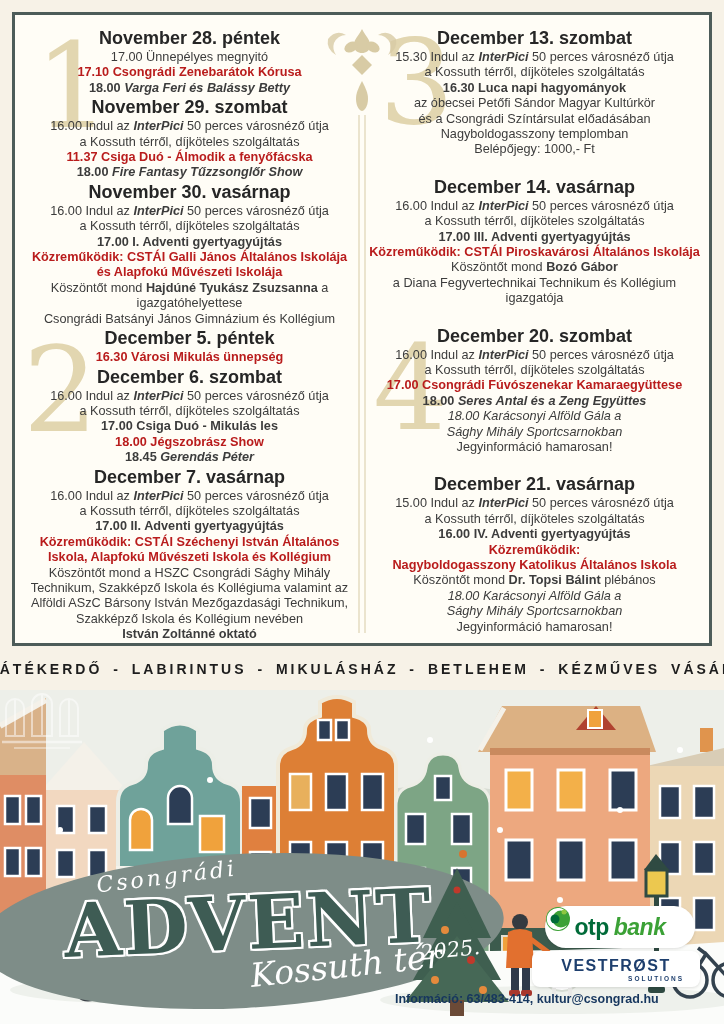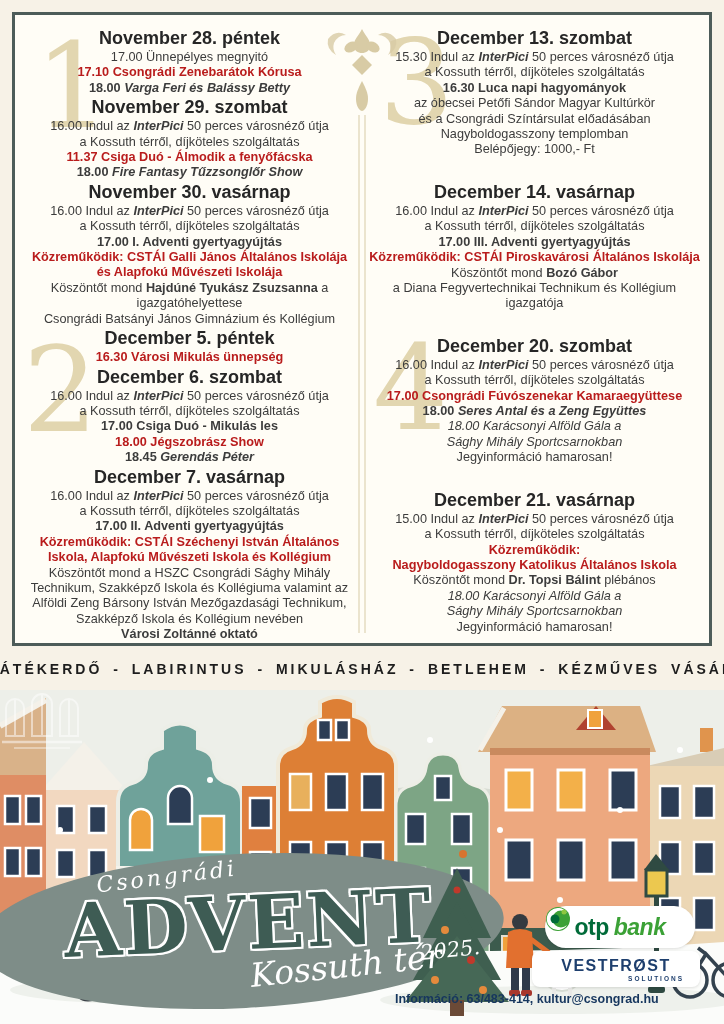--- a/index.html
+++ b/index.html
@@ -143,23 +143,23 @@
         </div>
         <div>
           <div class="bh">December 7. vasárnap</div>
           <div class="bl"><span class="s-n">16.00 Indul az </span><span class="s-bi">InterPici</span><span class="s-n"> 50 perces városnéző útja</span></div>
           <div class="bl"><span class="s-n">a Kossuth térről, díjköteles szolgáltatás</span></div>
           <div class="bl"><span class="s-b">17.00 II. Adventi gyertyagyújtás</span></div>
           <div class="bl"><span class="s-g">Közreműködik: CSTÁI Széchenyi István Általános</span></div>
           <div class="bl"><span class="s-g">Iskola, Alapfokú Művészeti Iskola és Kollégium</span></div>
           <div class="bl"><span class="s-n">Köszöntőt mond a HSZC Csongrádi Sághy Mihály</span></div>
           <div class="bl"><span class="s-n">Technikum, Szakképző Iskola és Kollégiuma valamint az</span></div>
-          <div class="bl"><span class="s-n">Alföldi Zeng Bársony István Mezőgazdasági Technikum,</span></div>
+          <div class="bl"><span class="s-n">Alföldi ASzC Bársony István Mezőgazdasági Technikum,</span></div>
           <div class="bl"><span class="s-n">Szakképző Iskola és Kollégium nevében</span></div>
-          <div class="bl"><span class="s-b">Városi Zoltánné oktató</span></div>
+          <div class="bl"><span class="s-b">István Zoltánné oktató</span></div>
         </div>
       </div>
     <div class="col">
         <div>
           <div class="bh">December 13. szombat</div>
           <div class="bl"><span class="s-n">15.30 Indul az </span><span class="s-bi">InterPici</span><span class="s-n"> 50 perces városnéző útja</span></div>
           <div class="bl"><span class="s-n">a Kossuth térről, díjköteles szolgáltatás</span></div>
           <div class="bl"><span class="s-b">16.30 Luca napi hagyományok</span></div>
           <div class="bl"><span class="s-n">az óbecsei Petőfi Sándor Magyar Kultúrkör</span></div>
           <div class="bl"><span class="s-n">és a Csongrádi Színtársulat előadásában</span></div>
@@ -183,20 +183,21 @@
           <div class="bl"><span class="s-g">17.00 Csongrádi Fúvószenekar Kamaraegyüttese</span></div>
           <div class="bl"><span class="s-b">18.00 </span><span class="s-bi">Seres Antal és a Zeng Együttes</span></div>
           <div class="bl"><span class="s-i">18.00 Karácsonyi Alföld Gála a</span></div>
           <div class="bl"><span class="s-i">Sághy Mihály Sportcsarnokban</span></div>
           <div class="bl"><span class="s-n">Jegyinformáció hamarosan!</span></div>
         </div>
         <div>
           <div class="bh">December 21. vasárnap</div>
           <div class="bl"><span class="s-n">15.00 Indul az </span><span class="s-bi">InterPici</span><span class="s-n"> 50 perces városnéző útja</span></div>
           <div class="bl"><span class="s-n">a Kossuth térről, díjköteles szolgáltatás</span></div>
+          <div class="bl"><span class="s-b">16.00 IV. Adventi gyertyagyújtás</span></div>
           <div class="bl"><span class="s-g">Közreműködik:</span></div>
           <div class="bl"><span class="s-g">Nagyboldogasszony Katolikus Általános Iskola</span></div>
           <div class="bl"><span class="s-n">Köszöntőt mond </span><span class="s-b">Dr. Topsi Bálint</span><span class="s-n"> plébános</span></div>
           <div class="bl"><span class="s-i">18.00 Karácsonyi Alföld Gála a</span></div>
           <div class="bl"><span class="s-i">Sághy Mihály Sportcsarnokban</span></div>
           <div class="bl"><span class="s-n">Jegyinformáció hamarosan!</span></div>
         </div>
       </div>
   </div>
 </div>

